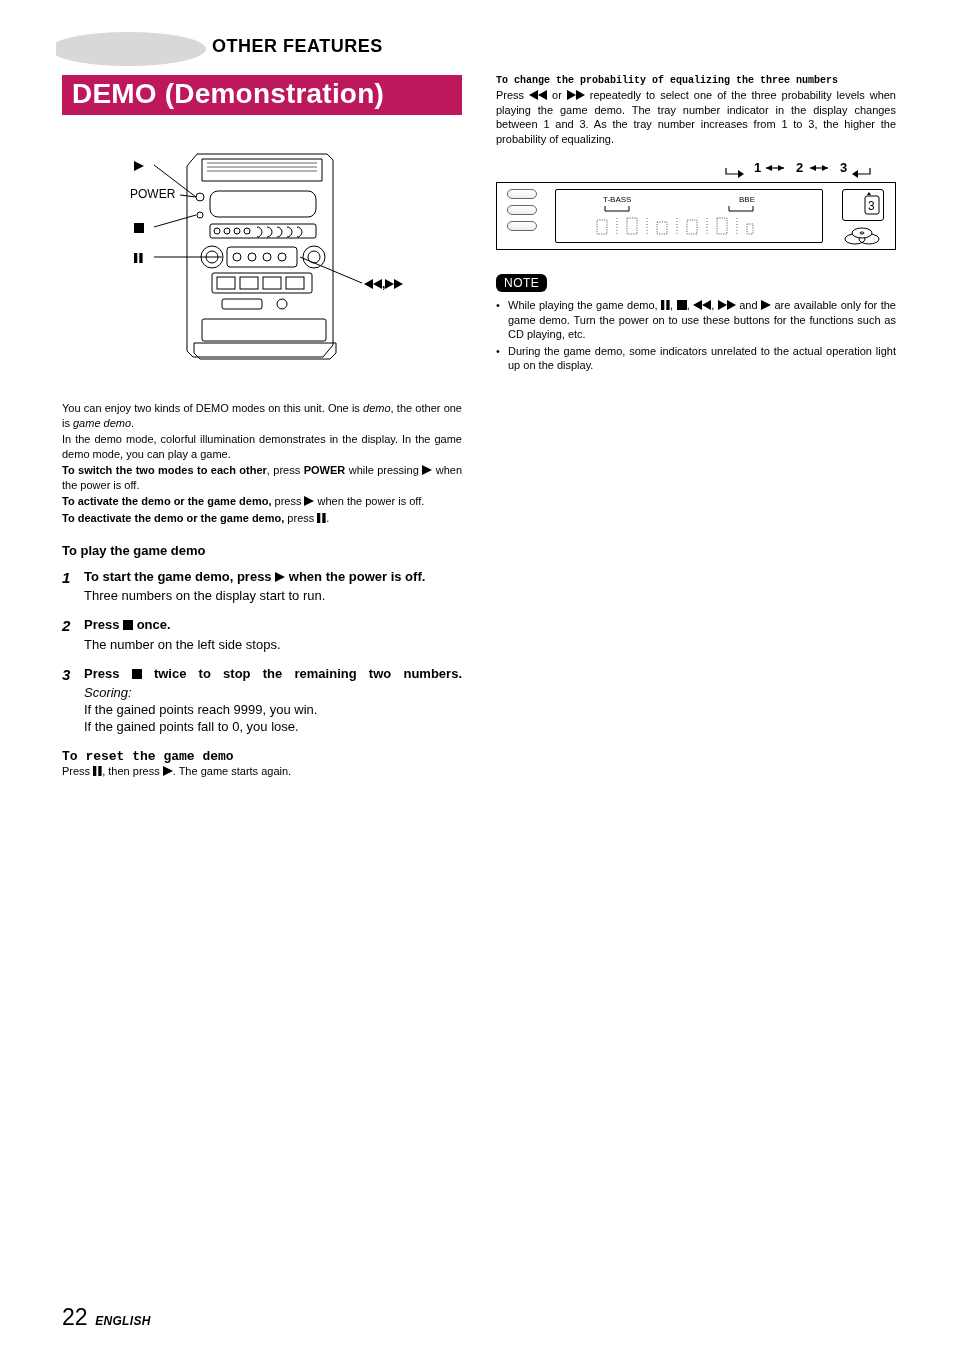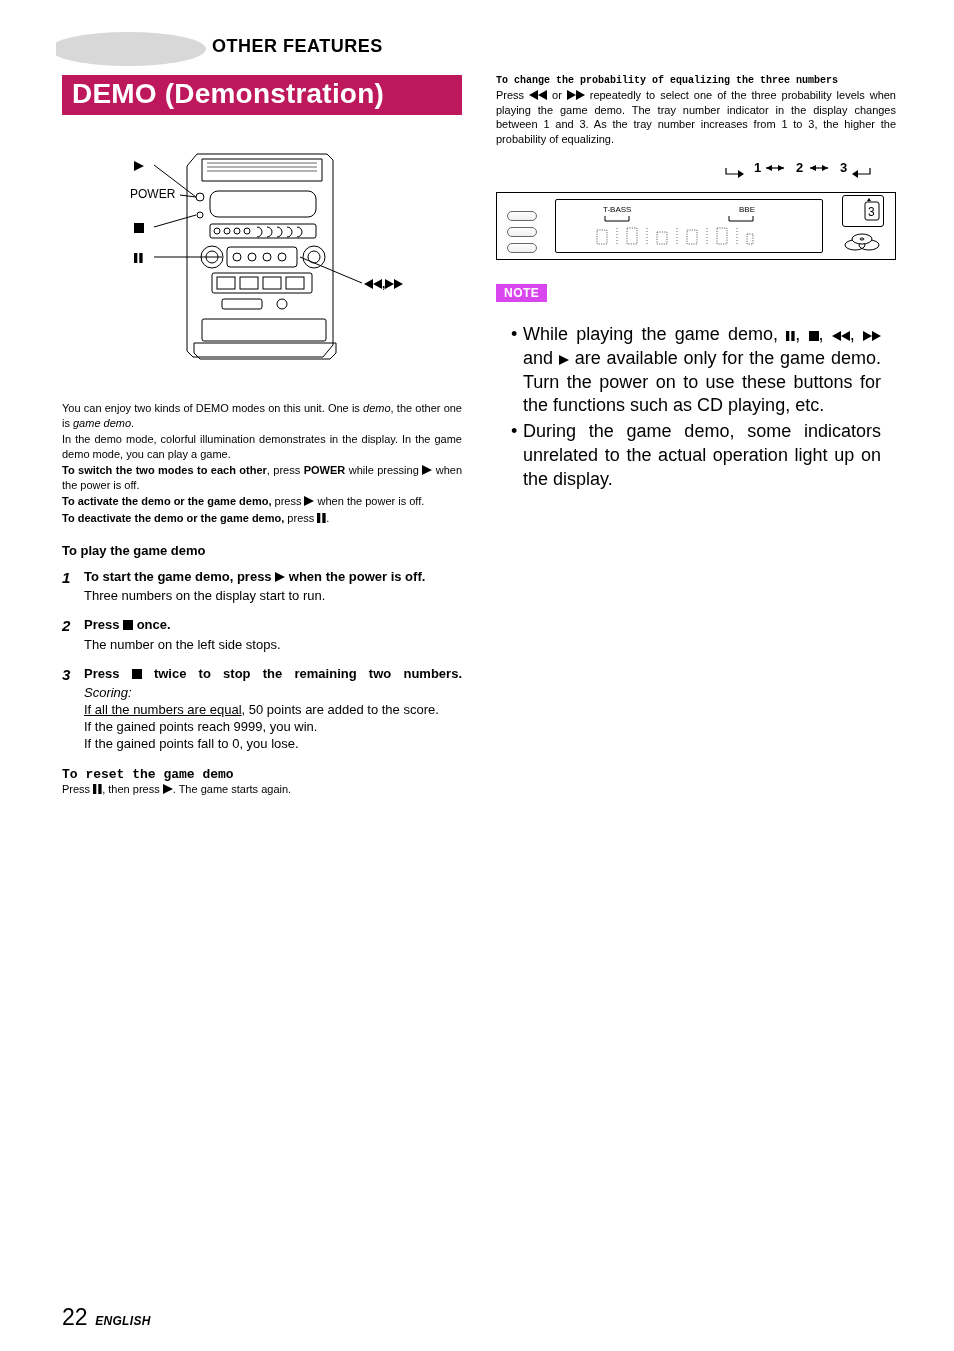--- a/index.html
+++ b/index.html
@@ -133,25 +133,25 @@
     font-size: 13px;
     font-weight: 700;
     padding-right: 18px;
     position: relative;
     height: 20px;
   }
   .panel-strip {
     border: 1px solid #000;
     height: 68px;
     display: flex;
-    align-items: flex-end;
+    align-items: flex-start;
     padding: 6px 10px;
     box-sizing: border-box;
     gap: 18px;
-    margin-top: 16px;
+    margin-top: 6px;
   }
   .disp-slot {
     display: flex;
     flex-direction: column;
     gap: 6px;
     align-items: center;
   }
   .disp-lozenge {
     width: 28px; height: 8px;
     border: 1px solid #666;
@@ -168,35 +168,36 @@
   }
   .mini-screen {
     border: 1px solid #000;
     width: 40px;
     height: 30px;
     border-radius: 3px;
     position: relative;
   }
   .note-box {
     display: inline-block;
-    background: #d946ef;
+    background: #000000;
     color: #fff;
     padding: 2px 8px;
-    font-weight: 700;
+    font-weight: 400;
     font-size: 12px;
     letter-spacing: 0.5px;
     margin-top: 24px;
     margin-bottom: 6px;
     font-family: Arial, sans-serif;
+    border-radius: 6px;
   }
   ul.notes {
     list-style: none;
     padding: 0;
-    margin: 15px;
-    font-size: 18px;
+    margin: 0;
+    font-size: 11px;
     line-height: 1.32;
   }
   ul.notes li {
     position: relative;
     padding-left: 12px;
     text-align: justify;
     margin-bottom: 2px;
   }
   ul.notes li::before {
     content: "•";
@@ -405,21 +406,20 @@
           <div class="step-body">The number on the left side stops.</div>
         </li>
         <li>
           <div class="step-head" style="text-align:justify; text-align-last:justify;">
             <span>Press </span><span class="ic"><svg viewBox="0 0 9 9">
                   <use href="#i-stop"></use>
                 </svg></span><span style="text-align-last:left;"> twice to stop the remaining two numbers.</span>
           </div>
           <div class="step-body scoring">
             <div><em>Scoring:</em></div>
-            <div><span class="under">If all the numbers are equal</span><span>, 50 points are added to the score.</span></div>
             <div>If the gained points reach 9999, you win.</div>
             <div>If the gained points fall to 0, you lose.</div>
           </div>
         </li>
       </ol>
 
       <div class="reset-head">To reset the game demo</div>
       <div class="body-text">
         <p>
           <span>Press </span><span class="ic"><svg viewBox="0 0 9 10">

